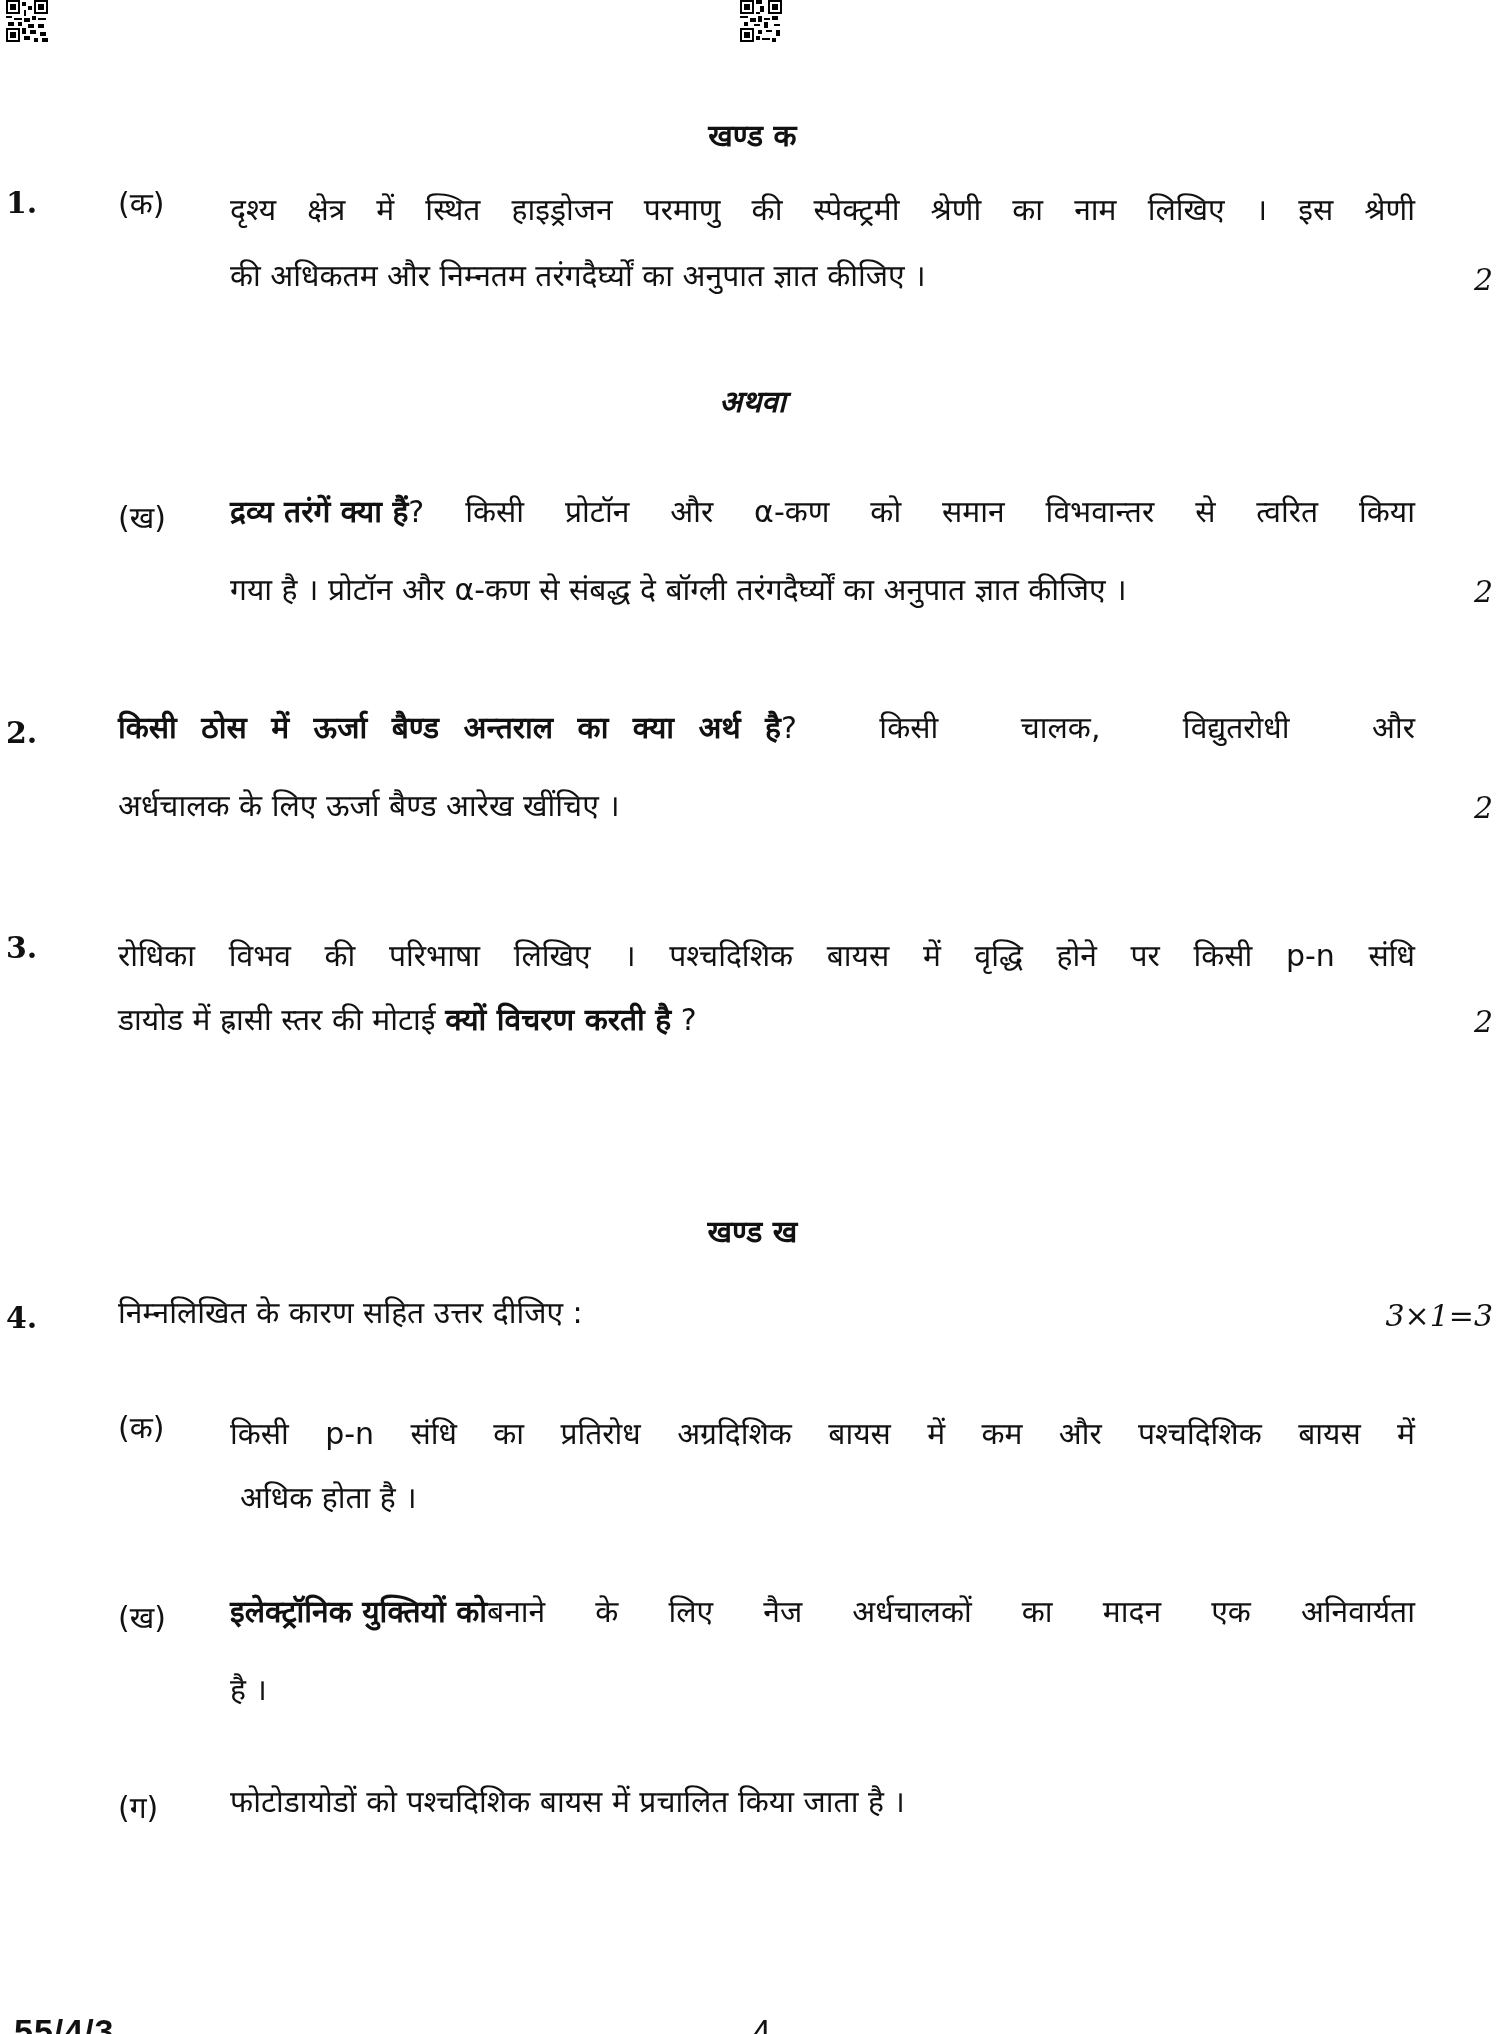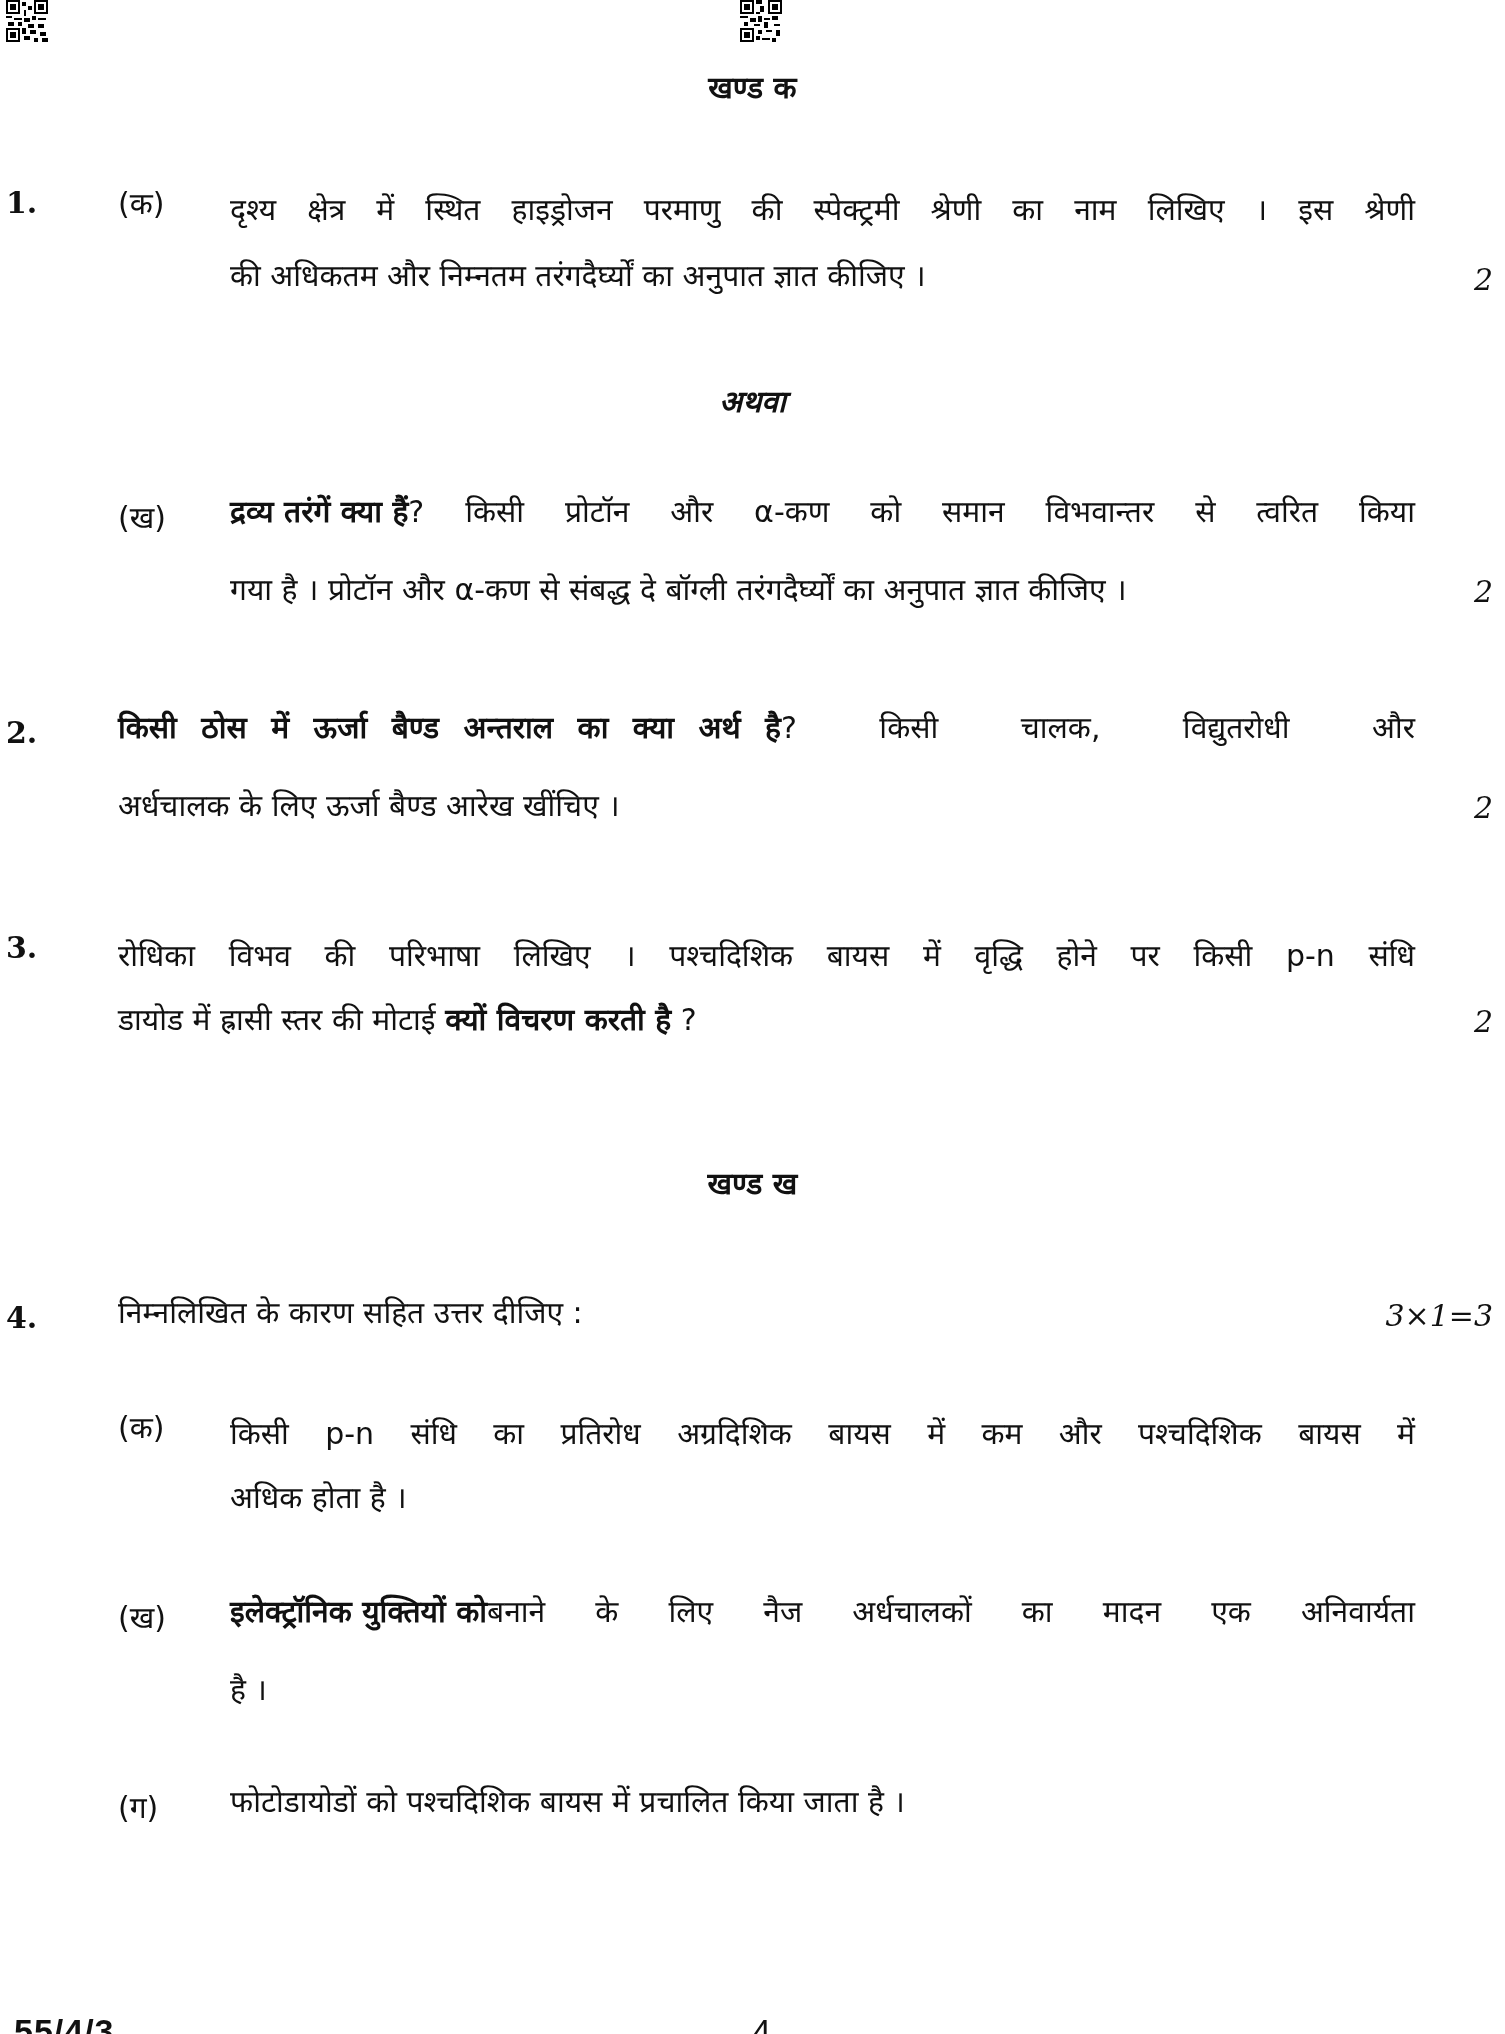--- a/index.html
+++ b/index.html
@@ -26,20 +26,21 @@
     .qr-center { left: 738px; }
 
     .section-title {
       position: absolute;
       left: 0;
       width: 1505px;
       text-align: center;
       font-family: "DejaVu Sans", "Liberation Sans", sans-serif;
       font-weight: bold;
       font-size: 30px;
+      margin-top: 48px;
     }
     .or-label {
       position: absolute;
       left: 0;
       width: 1505px;
       text-align: center;
       font-family: "DejaVu Sans", "Liberation Sans", sans-serif;
       font-weight: bold;
       font-size: 30px;
       font-style: italic;
@@ -199,21 +200,21 @@
 <div class="marks" style="top:1004px;">2</div>
 
 <div class="section-title" style="top:1162px;">खण्ड ख</div>
 
 <div class="qnum" style="top:1300px;">4.</div>
 <div class="text-line" style="left:118px; top:1295px;">निम्नलिखित के कारण सहित उत्तर दीजिए :</div>
 <div class="marks" style="top:1298px;">3×1=3</div>
 
 <div class="subnum" style="top:1406px;">(क)</div>
 <div class="text-line text-justify" style="left:230px; top:1404px; width:1185px;">किसी p-n संधि का प्रतिरोध अग्रदिशिक बायस में कम और पश्चदिशिक बायस में</div>
-<div class="text-line" style="left:230px; top:1480px;">अधिक होता है ।</div>
+<div class="text-line" style="left:240px; top:1480px;">अधिक होता है ।</div>
 
 <div class="subnum" style="top:1596px;">(ख)</div>
 <div class="text-line" style="left:230px; top:1594px; width:1185px; display:flex;">
   <b>इलेक्ट्रॉनिक युक्तियों को</b>
     <span style="flex:1; text-align:justify; text-align-last:justify; white-space:normal;"> बनाने के लिए नैज अर्धचालकों का मादन एक अनिवार्यता</span>
 </div>
 <div class="text-line" style="left:230px; top:1672px;">है ।</div>
 
 <div class="subnum" style="top:1786px;">(ग)</div>
 <div class="text-line" style="left:230px; top:1784px;">फोटोडायोडों को पश्चदिशिक बायस में प्रचालित किया जाता है ।</div>

